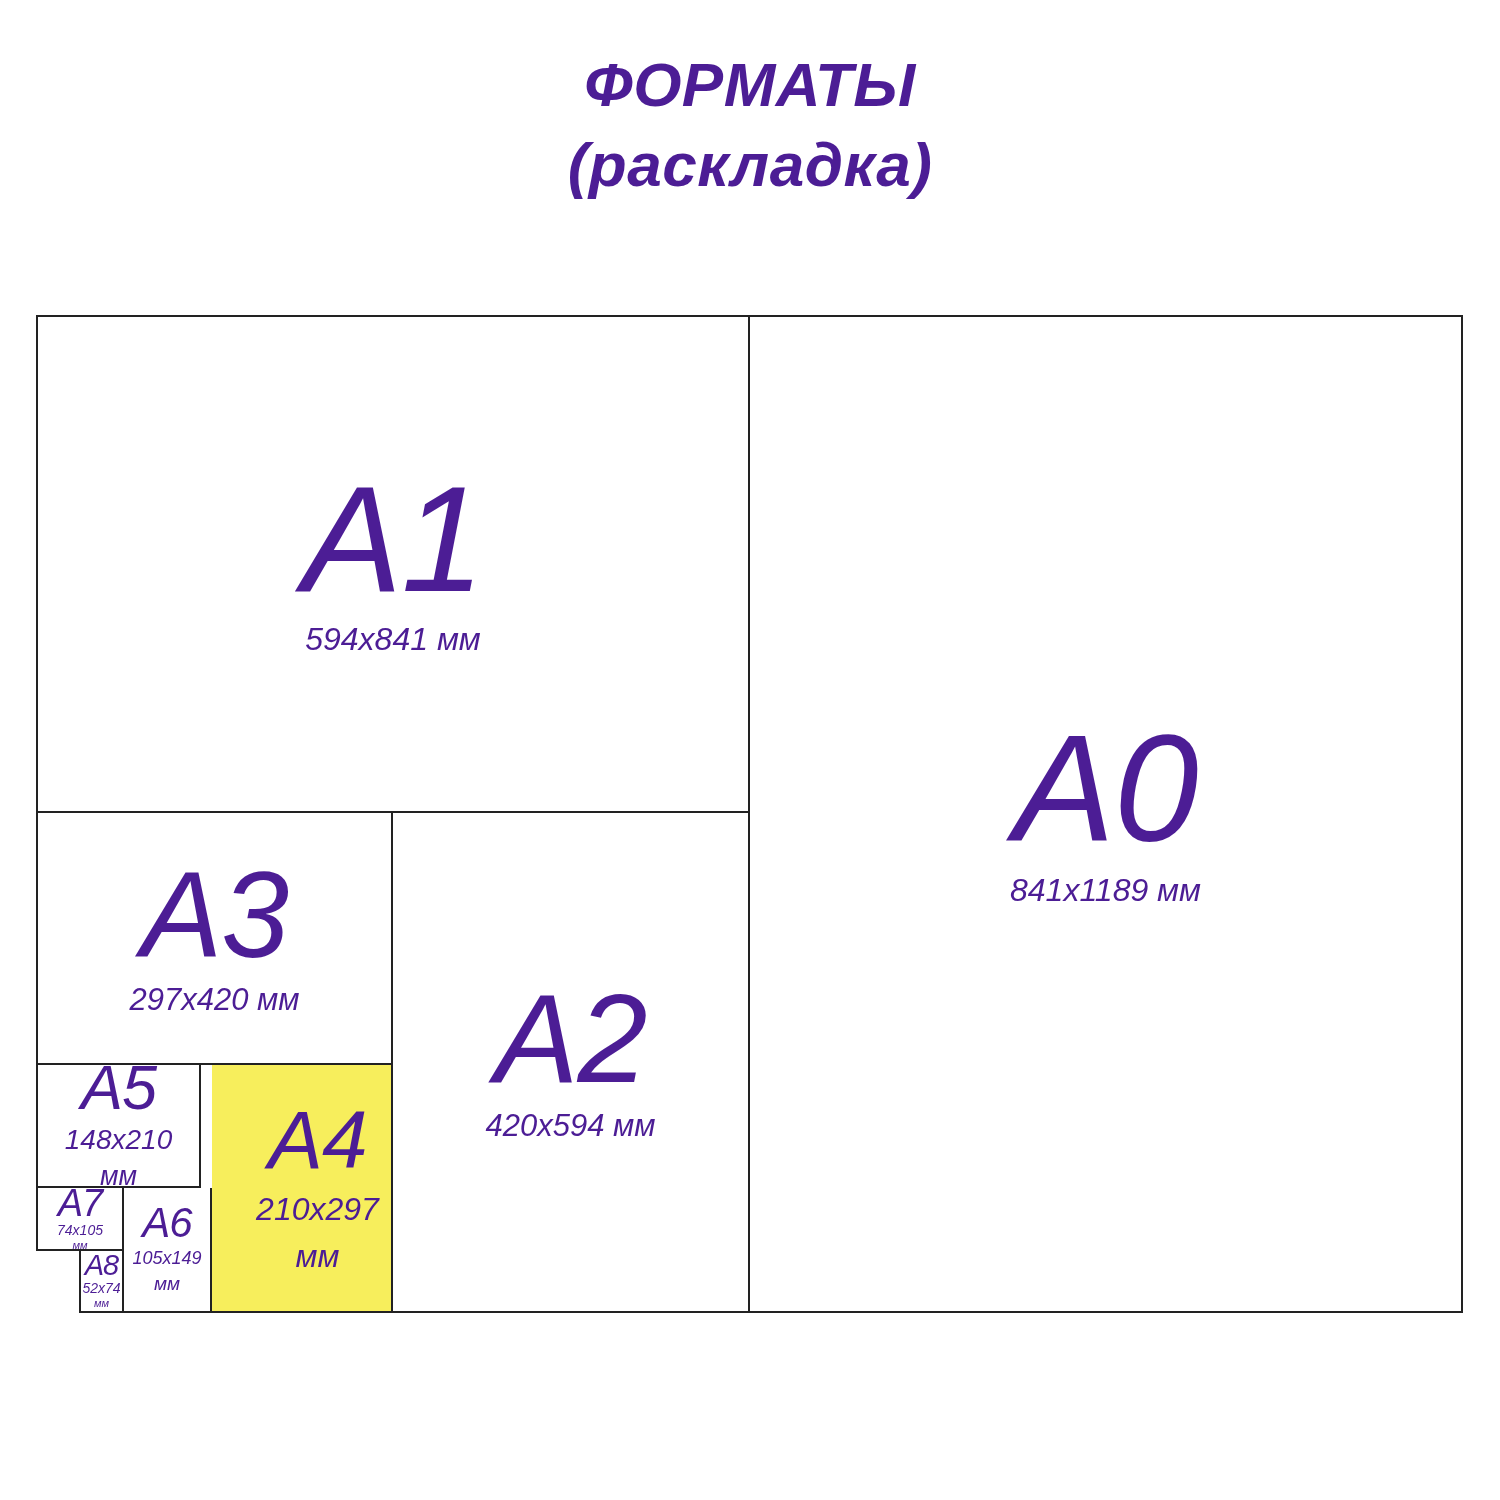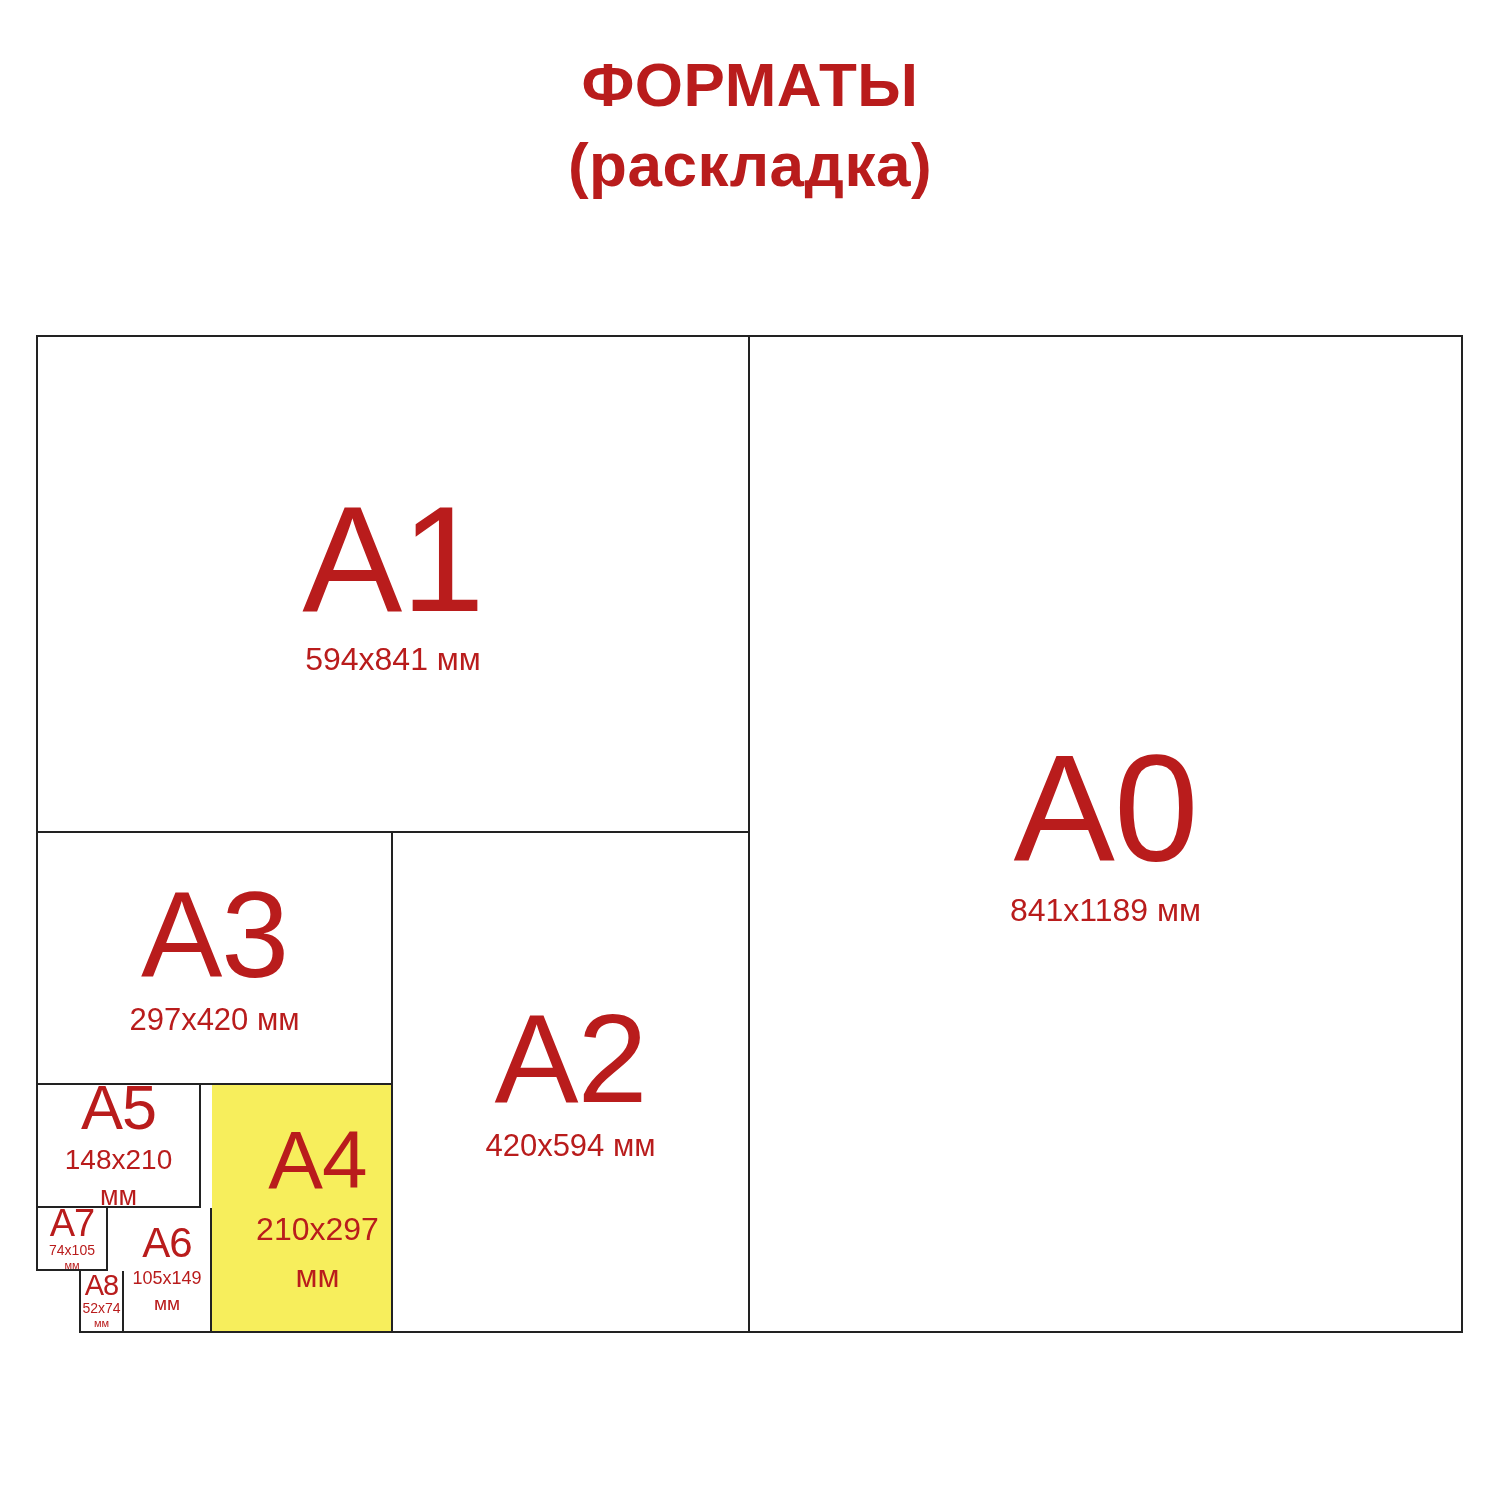--- a/index.html
+++ b/index.html
@@ -28,21 +28,20 @@
     letter-spacing: 0.5px;
   }
   .box {
     position: absolute;
     box-sizing: border-box;
     display: flex;
     flex-direction: column;
     align-items: center;
     justify-content: center;
     text-align: center;
-    margin-top: 20px;
   }
   .label {
     line-height: 0.92;
     letter-spacing: -1px;
     white-space: nowrap;
   }
   .dims, .unit {
     line-height: 1.1;
     white-space: nowrap;
   }
@@ -60,21 +59,21 @@
             border-right: 2px solid var(--line, #222);
             border-bottom: 2px solid var(--line, #222); }
   .box-a5 { left: 36px;  top: 1065px; width: 165px; height: 123px;
             border-left: 2px solid var(--line, #222);
             border-right: 2px solid var(--line, #222);
             border-bottom: 2px solid var(--line, #222); }
   .box-a4 { left: 212px; top: 1065px; width: 181px; height: 248px;
             border-right: 2px solid var(--line, #222);
             border-bottom: 2px solid var(--line, #222);
             background: #F7EE5C; padding-left: 32px; }
-  .box-a7 { left: 36px;  top: 1188px; width: 72px;  height: 63px;
+  .box-a7 { left: 36px;  top: 1188px; width: 88px;  height: 63px;
             border-left: 2px solid var(--line, #222);
             border-right: 2px solid var(--line, #222);
             border-bottom: 2px solid var(--line, #222); }
   .box-a6 { left: 124px; top: 1188px; width: 88px;  height: 125px;
             border-right: 2px solid var(--line, #222);
             border-bottom: 2px solid var(--line, #222); }
   .box-a8 { left: 79px;  top: 1251px; width: 45px;  height: 62px;
             border-left: 2px solid var(--line, #222);
             border-right: 2px solid var(--line, #222);
             border-bottom: 2px solid var(--line, #222); }
@@ -99,21 +98,21 @@
   .dims-a6 { font-size: 18px; margin-top: 6px;  }
   .unit-a6 { font-size: 19px; margin-top: 5px;  }
   .dims-a7 { font-size: 14px; margin-top: 2px;  }
   .unit-a7 { font-size: 11px; margin-top: 1px;  }
   .dims-a8 { font-size: 14px; margin-top: 2px;  }
   .unit-a8 { font-size: 11px; margin-top: 1px;  }
 </style>
 </head>
 <body>
 
-<div class="canvas" style="--line: #222222; background: rgb(255, 255, 255); color: #b91c1c;">
+<div class="canvas" style="--line: #222222; background: rgb(255, 255, 255); color: #4c1d95; font-style: italic;">
 
   <div class="title">
     <div>ФОРМАТЫ</div>
     <div>(раскладка)</div>
   </div>
 
   <div class="box box-a1">
     <div class="label label-a1">A1</div>
     <div class="dims dims-a1">594x841 мм</div>
   </div>

